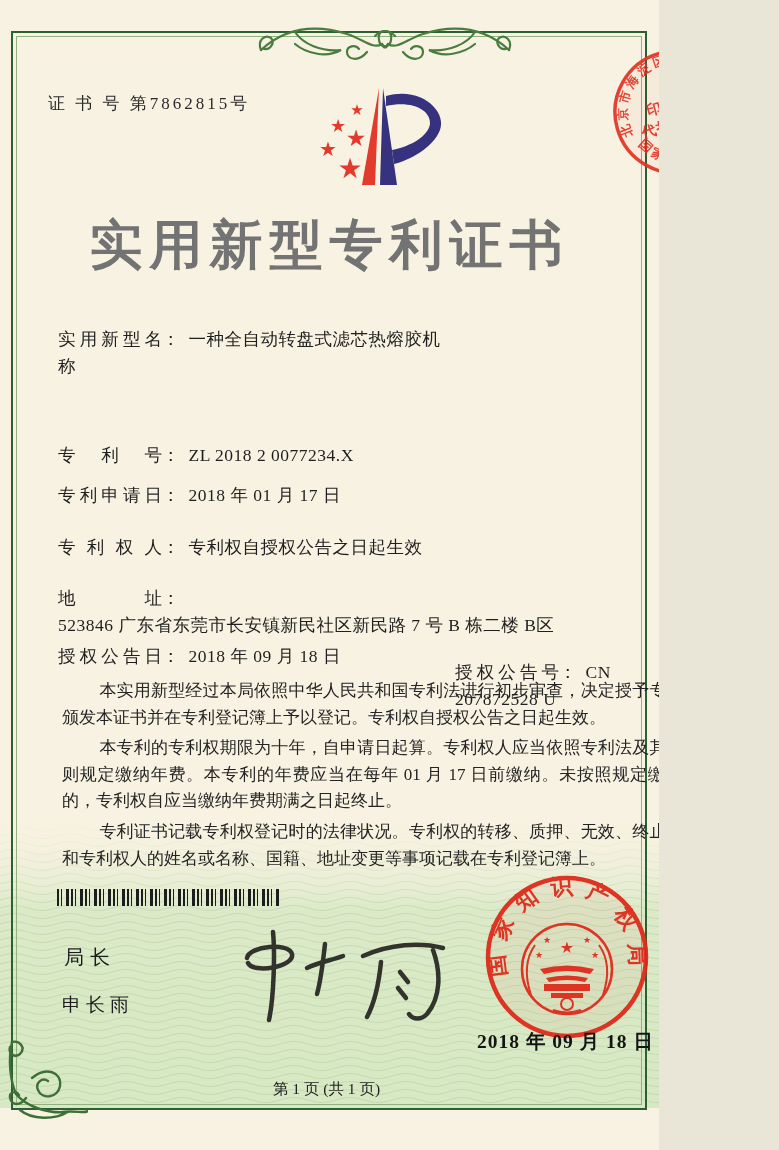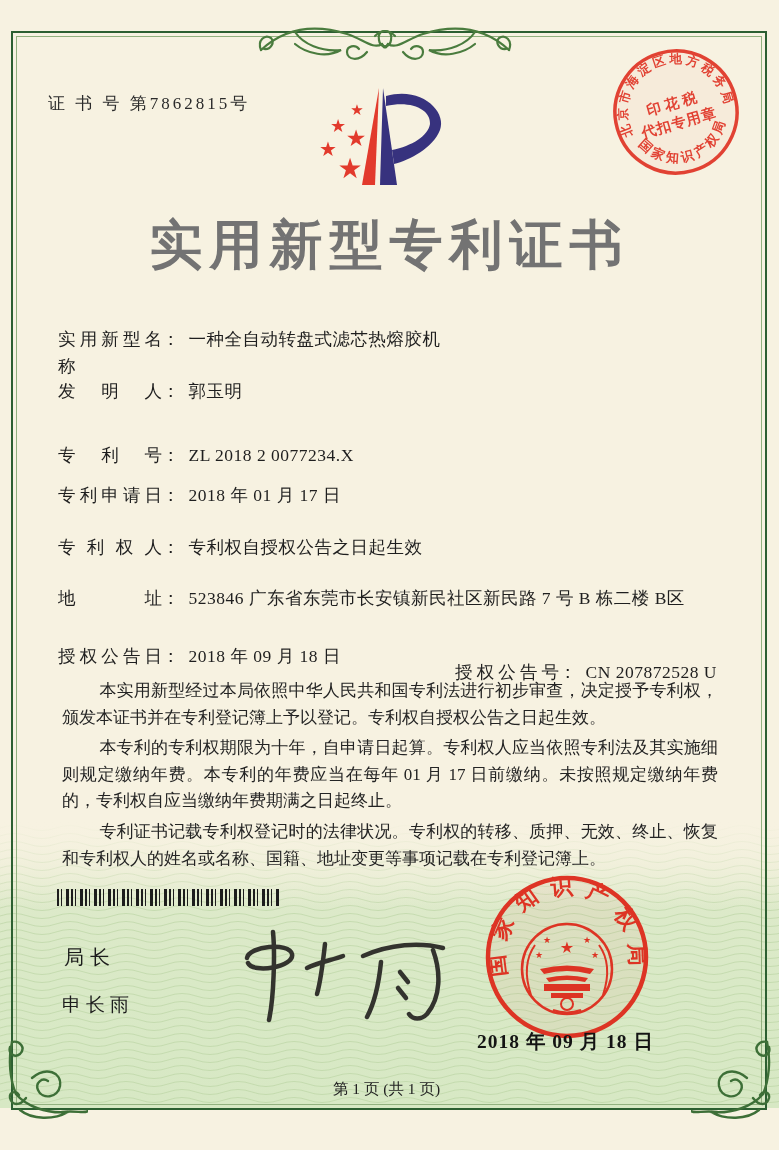--- a/index.html
+++ b/index.html
@@ -1,16 +1,16 @@
 <!DOCTYPE html>
 <html><head>
 <meta charset="utf-8">
 <style>
   html,body{margin:0;padding:0;background:#e9e6d8;}
-  .page{position:relative;width:779px;height:1150px;background:#f7f2e1;overflow:hidden;
+  .page{position:relative;width:659px;height:1150px;background:#f7f2e1;overflow:hidden;
         font-family:"Liberation Serif","DejaVu Serif",serif;color:#1f1f1f;}
   
   .green-zone{position:absolute;left:0;top:820px;width:779px;height:288px;
     background:linear-gradient(to bottom,rgba(216,232,197,0) 0%,rgba(216,232,197,.85) 30%,#d9e9c6 58%,#d7e8c4 100%);}
   .waves{position:absolute;left:0;top:820px;}
   .wave-fade{position:absolute;left:0;top:820px;width:779px;height:90px;
     background:linear-gradient(to bottom,#f7f2e1 0%,rgba(247,242,225,0) 100%);}
   
   .frame-outer{position:absolute;left:11px;right:12px;top:31px;bottom:40px;border:2px solid #2c5f31;}
   .frame-inner{position:absolute;left:16px;right:17px;top:36px;bottom:45px;border:1px solid #92b17f;}
@@ -124,23 +124,20 @@
       </text>
       <text x="0" y="-4" font-size="14.5" font-weight="bold" fill="#e03425" text-anchor="middle" letter-spacing="4">印花税</text>
       <text x="0" y="16" font-size="14.5" font-weight="bold" fill="#e03425" text-anchor="middle" letter-spacing="1">代扣专用章</text>
     </g>
   </svg>
 
   <div class="title">实用新型专利证书</div>
 
   <div class="row" style="top:326px">
     <span class="flabel">实用新型名称</span><span class="colon">：</span><span class="fvalue">一种全自动转盘式滤芯热熔胶机</span>
-  </div>
-  <div class="row" style="top:378px">
-    <span class="flabel">发明人</span><span class="colon">：</span><span class="fvalue">郭玉明</span>
   </div>
   <div class="row" style="top:442px">
     <span class="flabel">专利号</span><span class="colon">：</span><span class="fvalue">ZL 2018 2 0077234.X</span>
   </div>
   <div class="row" style="top:482px">
     <span class="flabel">专利申请日</span><span class="colon">：</span><span class="fvalue">2018 年 01 月 17 日</span>
   </div>
   <div class="row" style="top:534px">
     <span class="flabel">专利权人</span><span class="colon">：</span><span class="fvalue">专利权自授权公告之日起生效</span>
   </div>

